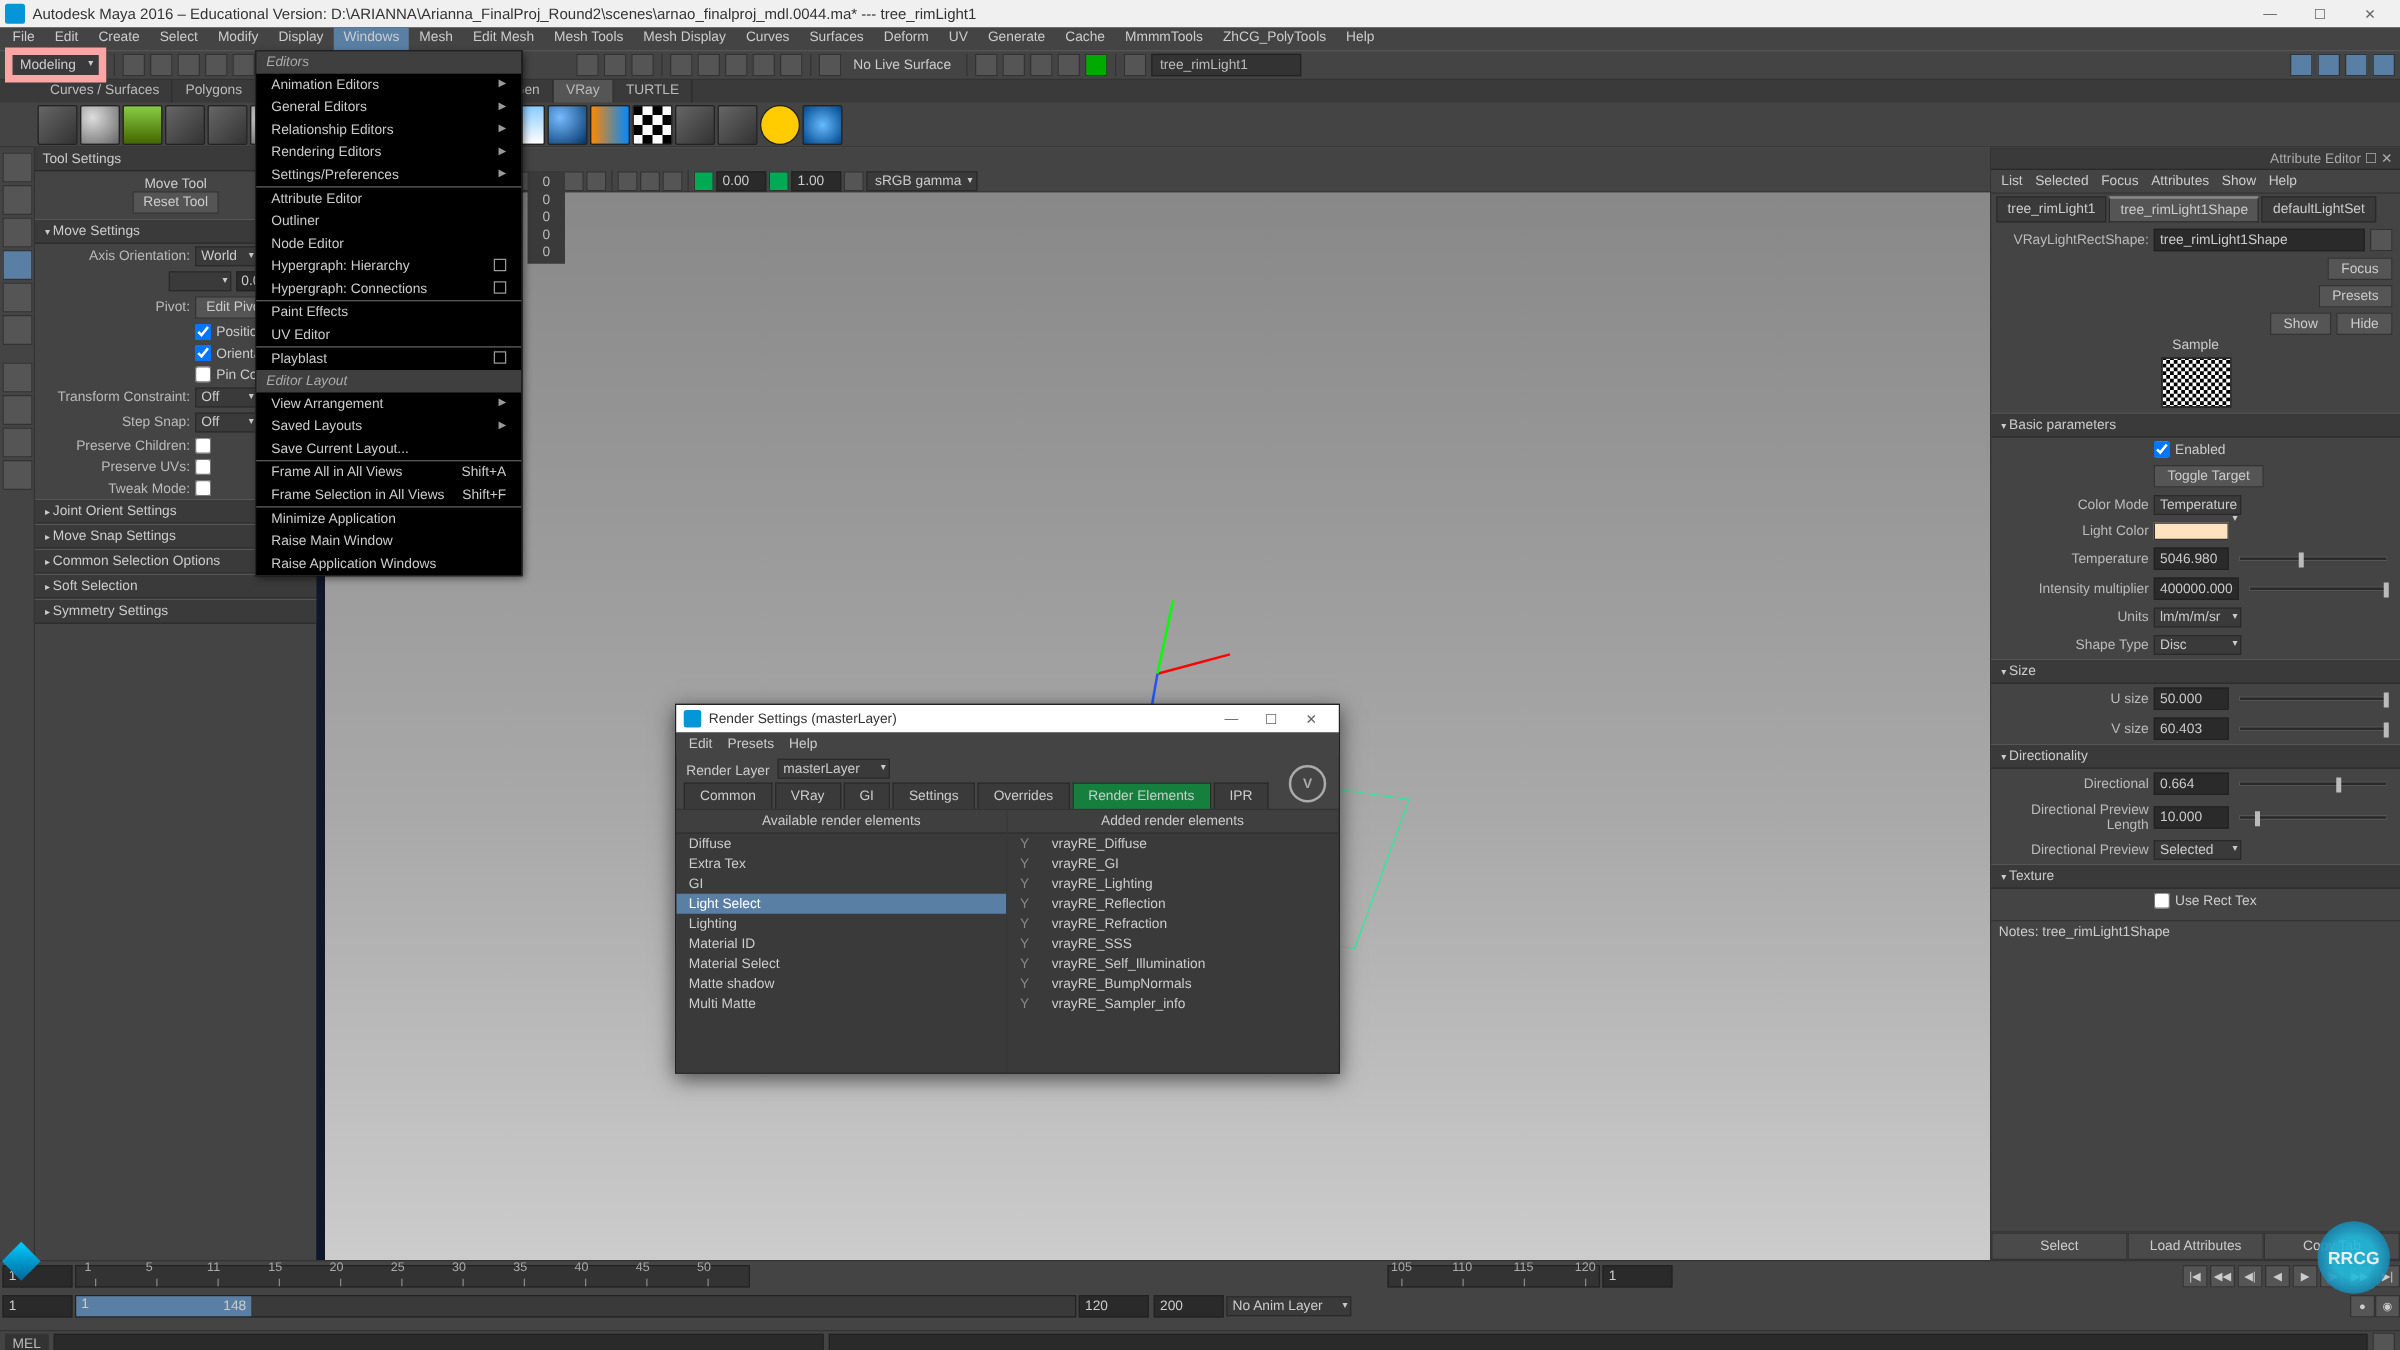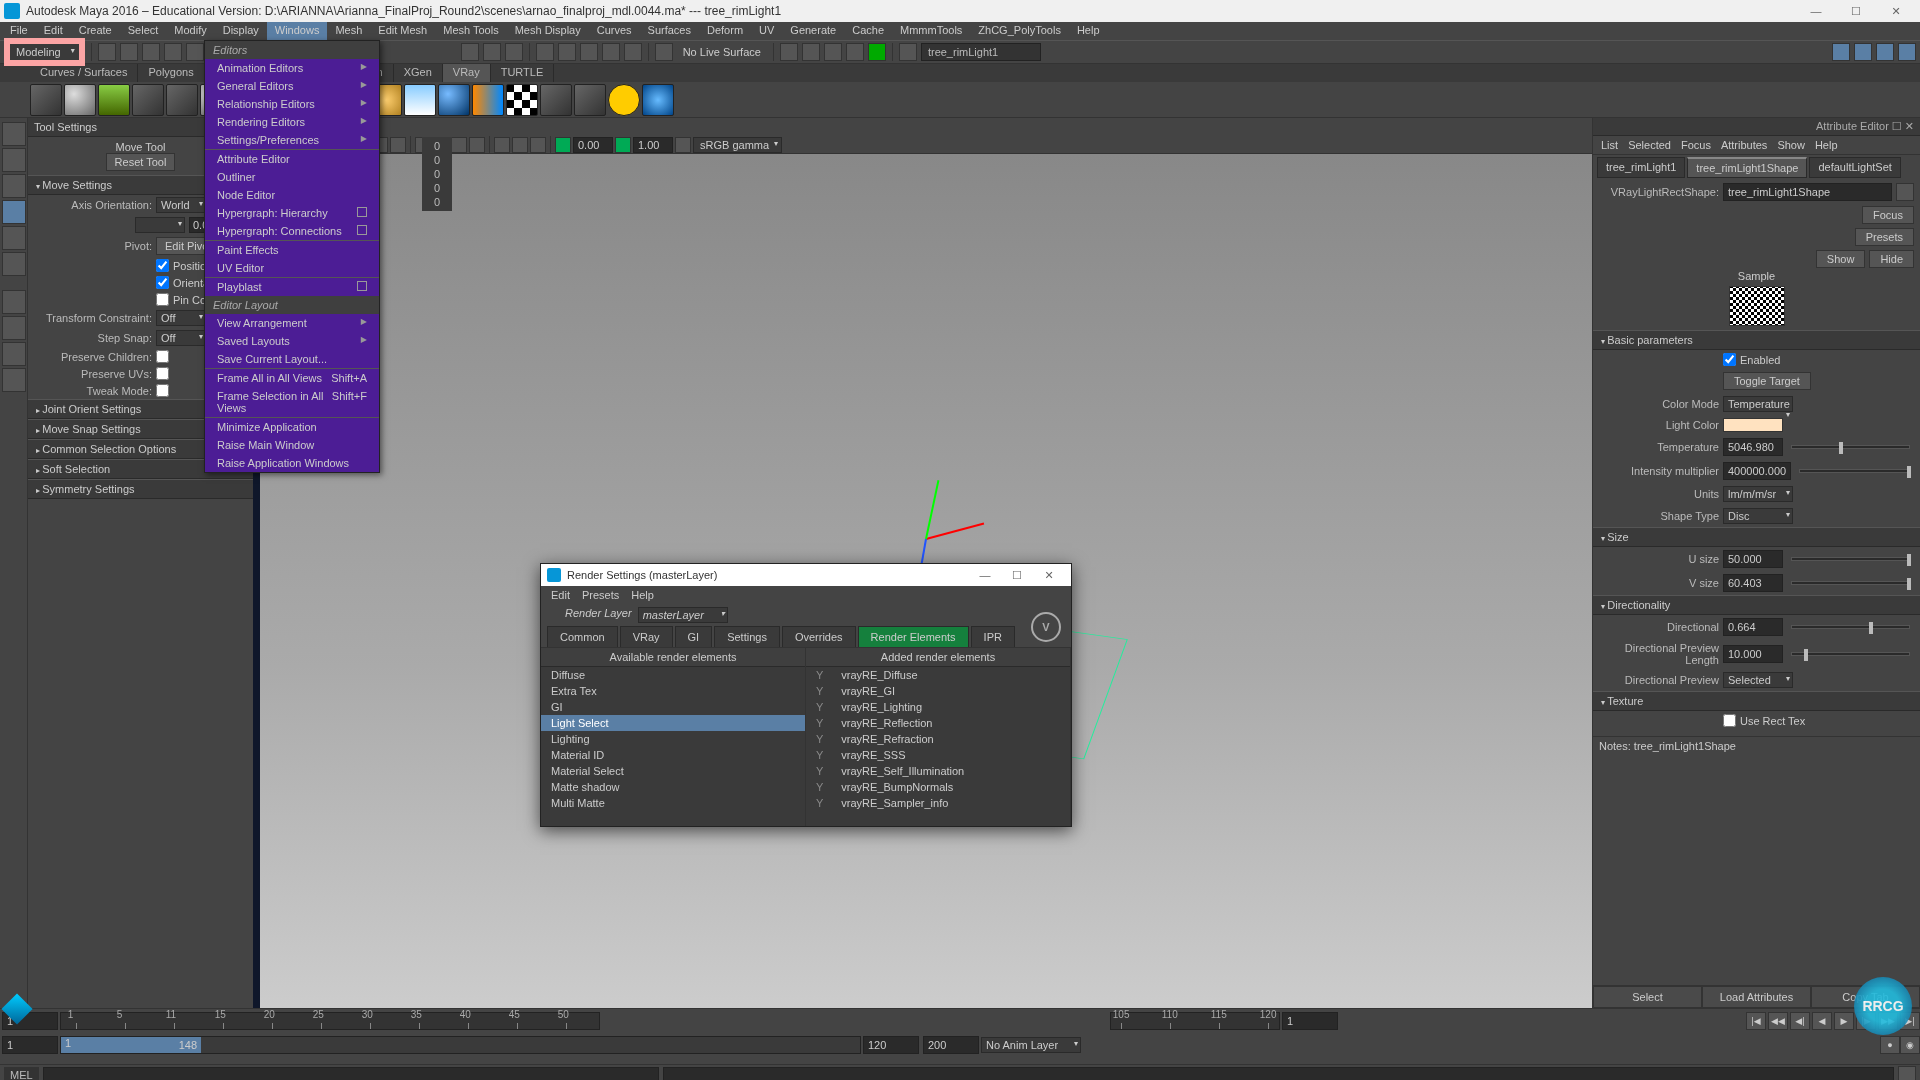--- a/index.html
+++ b/index.html
@@ -51,21 +51,21 @@
 .section::before { content: '▾ '; font-size: 8px; }
 .section.collapsed::before { content: '▸ '; }
 .settingrow { display: flex; align-items: center; padding: 2px 4px; gap: 4px; }
 .settingrow .lbl { width: 120px; text-align: right; color: #bbb; }
 .settingrow input[type=text] { width: 60px; background: #2a2a2a; border: 1px solid #222; color: #ccc; padding: 1px 3px; }
 .settingrow input[type=checkbox] { }
 .minidrop { background: #3a3a3a; border: 1px solid #2a2a2a; padding: 1px 12px 1px 4px; position: relative; min-width: 50px; }
 .minidrop::after { content: '▾'; position: absolute; right: 2px; font-size: 8px; }
 
 
-.wmenu { position: absolute; left: 204px; top: 40px; width: 176px; background: #4c1d95; border: 1px solid #222; box-shadow: 2px 2px 6px rgba(0,0,0,0.5); z-index: 100; }
+.wmenu { position: absolute; left: 204px; top: 40px; width: 214px; background: #000000; border: 1px solid #222; box-shadow: 2px 2px 6px rgba(0,0,0,0.5); z-index: 100; }
 .wmenu .mhdr { padding: 3px 8px; color: #aaa; font-style: italic; background: #3f3f3f; }
 .wmenu .mrow { padding: 3px 12px; display: flex; justify-content: space-between; cursor: default; }
 .wmenu .mrow .arrow { font-size: 8px; color: #999; }
 .wmenu .mrow .box { width: 10px; height: 10px; border: 1px solid #999; }
 .wmenu .msep { height: 1px; background: #333; border-top: 1px solid #555; }
 
 
 .viewport { flex: 1; background: #666; position: relative; display: flex; flex-direction: column; }
 .vpmenubar { height: 18px; background: #444; display: flex; padding: 0 4px; }
 .vpmenubar .vm { padding: 2px 8px; color: #ccc; }
@@ -100,27 +100,27 @@
 .aesection { background: #3a3a3a; padding: 3px 8px; border-top: 1px solid #555; border-bottom: 1px solid #2a2a2a; }
 .aesection::before { content: '▾ '; font-size: 8px; }
 .slider { flex: 1; height: 4px; background: #2a2a2a; border: 1px solid #555; position: relative; margin: 0 4px; }
 .slider .thumb { position: absolute; top: -4px; width: 4px; height: 12px; background: #bbb; }
 .colorswatch { width: 60px; height: 14px; border: 1px solid #333; }
 .aebot { margin-top: auto; border-top: 1px solid #333; }
 .aebotbtns { display: flex; }
 .aebotbtns .b { flex: 1; text-align: center; padding: 4px; background: #4a4a4a; border: 1px solid #333; }
 
 
-.rsdlg { position: absolute; left: 540px; top: 563px; width: 532px; height: 264px; background: #444; border: 1px solid #222; box-shadow: 0 4px 16px rgba(0,0,0,0.6); z-index: 50; display: flex; flex-direction: column; }
+.rsdlg { position: absolute; left: 540px; top: 563px; width: 532px; height: 296px; background: #444; border: 1px solid #222; box-shadow: 0 4px 16px rgba(0,0,0,0.6); z-index: 50; display: flex; flex-direction: column; }
 .rstitlebar { height: 22px; background: #fff; display: flex; align-items: center; padding: 0 6px; color: #333; }
 .rstitlebar .ricon { width: 14px; height: 14px; background: #0696d7; border-radius: 2px; margin-right: 6px; }
 .rstitlebar .t { flex: 1; }
 .rstitlebar .wb { width: 32px; text-align: center; color: #666; }
 .rsmenu { display: flex; gap: 12px; padding: 3px 10px; background: #444; }
-.rsrow { display: flex; align-items: flex-start; padding: 3px 24px; gap: 6px; font-style: italic; }
+.rsrow { display: flex; align-items: flex-end; padding: 3px 8px; gap: 6px; }
 .rslogo { width: 30px; height: 30px; border: 2px solid #aaa; border-radius: 50%; position: absolute; right: 10px; top: 48px; display:flex; align-items:center; justify-content:center; font-weight:bold; color:#aaa; }
 .rstabs { display: flex; border-bottom: 1px solid #333; padding: 0 6px; }
 .rstab { padding: 4px 12px; background: #3a3a3a; border: 1px solid #2a2a2a; border-bottom: none; margin-right: 2px; }
 .rstab.active { background: #15803d; }
 .rsbody { flex: 1; display: flex; overflow: hidden; }
 .rscol { flex: 1; display: flex; flex-direction: column; border-right: 1px solid #333; }
 .rscolhdr { text-align: center; padding: 3px; background: #3f3f3f; border-bottom: 1px solid #2a2a2a; }
 .rslist { flex: 1; overflow-y: auto; background: #3a3a3a; }
 .rslistitem { padding: 2px 10px; color: #ccc; cursor: default; }
 .rslistitem.sel { background: #5a7fa5; color: #fff; }

